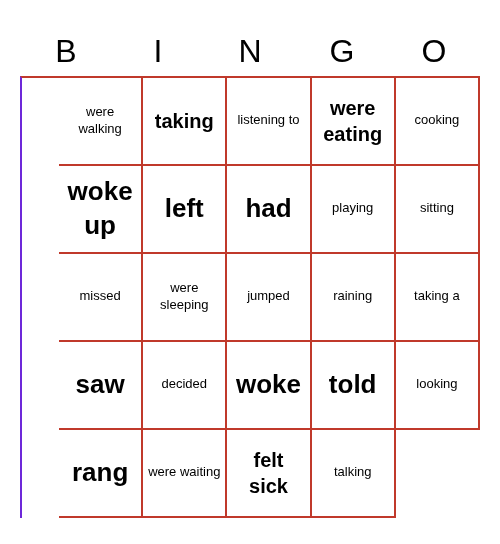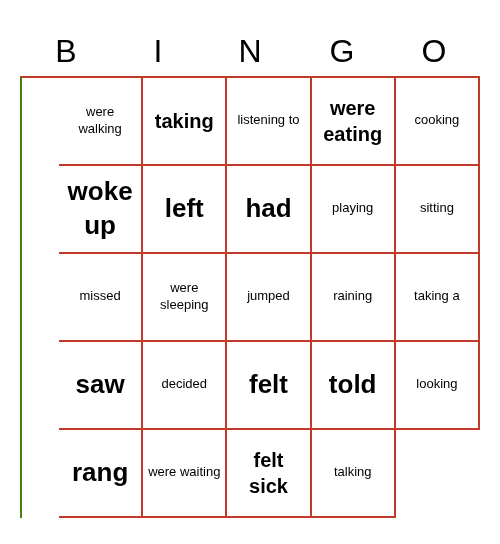--- a/index.html
+++ b/index.html
@@ -32,21 +32,21 @@
     .bingo-header-cell {
       font-size: 32px;
       font-weight: normal;
       padding: 6px 0;
       color: #000;
     }
 
     .bingo-grid {
       display: grid;
       grid-template-columns: repeat(5, 1fr);
-      border-left: 2px solid #4d7c0f;
+      border-left: 2px solid #6d28d9;
       border-top: 2px solid #c0392b;
       padding-left: 37px;
     }
 
     .bingo-cell {
       border-right: 2px solid #c0392b;
       border-bottom: 2px solid #c0392b;
       min-height: 88px;
       display: flex;
       align-items: center;
@@ -94,21 +94,21 @@
       <div class="bingo-cell large">had</div>
       <div class="bingo-cell">playing</div>
       <div class="bingo-cell">sitting</div>
       <div class="bingo-cell">missed</div>
       <div class="bingo-cell small">were sleeping</div>
       <div class="bingo-cell">jumped</div>
       <div class="bingo-cell">raining</div>
       <div class="bingo-cell">taking a</div>
       <div class="bingo-cell large">saw</div>
       <div class="bingo-cell">decided</div>
-      <div class="bingo-cell large">felt</div>
+      <div class="bingo-cell large">woke</div>
       <div class="bingo-cell large">told</div>
       <div class="bingo-cell">looking</div>
       <div class="bingo-cell large">rang</div>
       <div class="bingo-cell small">were waiting</div>
       <div class="bingo-cell medium">felt sick</div>
       <div class="bingo-cell">talking</div>
     </div>
 </div>
 
 </body></html>

